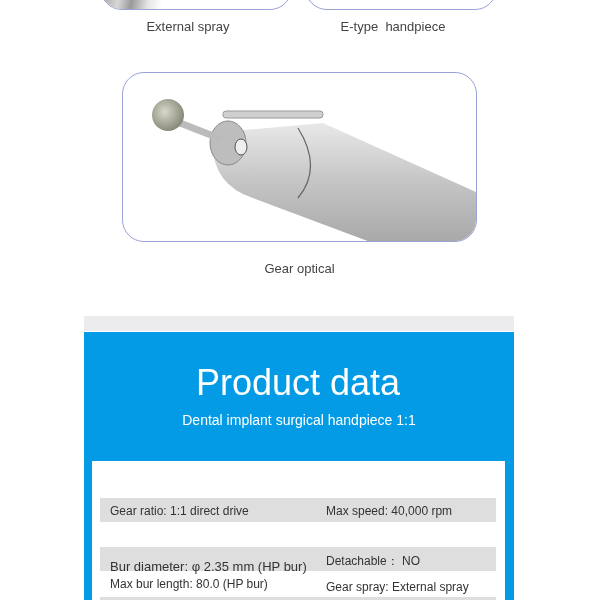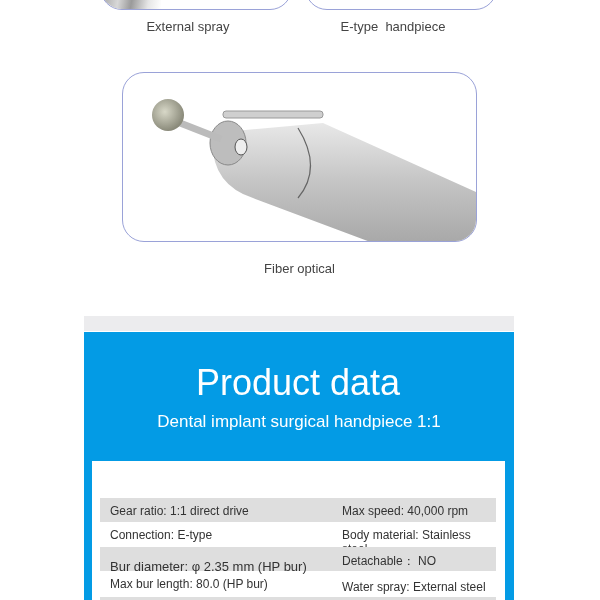--- a/index.html
+++ b/index.html
@@ -11,26 +11,26 @@
   #card-left .metal { position:absolute; left:0; top:0; width:60px; height:100%;
      background:linear-gradient(100deg,#8f8f8f 0%,#d8d8d8 35%,#9a9a9a 55%,#e6e6e6 80%,#fff 100%); }
   #card-right { left:305px; top:-40px; width:192px; height:50px; }
   #cap-left { left:100px; top:19px; width:176px; }
   #cap-right { left:305px; top:19px; width:176px; }
   #card-mid { left:122px; top:72px; width:355px; height:170px; }
   #cap-mid { left:122px; top:261px; width:355px; }
   #grey-strip { position:absolute; left:84px; top:316px; width:430px; height:15px; background:#ececee; }
   #blue-panel { position:absolute; left:84px; top:332px; width:430px; height:268px; background:#039be5; }
   #pd-title { position:absolute; left:0; width:428px; top:30px; text-align:center; color:#fff; font-size:36px; }
-  #pd-sub { position:absolute; left:0; width:430px; top:80px; text-align:center; color:#fff; font-size:17px; }
+  #pd-sub { position:absolute; left:0; width:430px; top:80px; text-align:center; color:#fff; font-size:14px; }
   #white-box { position:absolute; left:8px; top:129px; width:413px; height:150px; background:#fff; }
   .row { position:absolute; left:8px; width:396px; height:24px; font-size:12px; color:#333; }
   .row.grey { background:#dedede; }
   .row .c1 { position:absolute; left:10px; top:6px; }
-  .row .c2 { position:absolute; left:242px; top:6px; }
+  .row .c2 { position:absolute; left:226px; top:6px; }
   .row .big { font-size:13px; top:12px; }
 </style>
 </head>
 <body>
 
 <div id="card-left" class="card">
   <div class="metal"></div>
 </div>
 <div id="card-right" class="card"></div>
 <div id="cap-left" class="caption">External spray</div>
@@ -51,39 +51,35 @@
     </defs>
     <path d="M90 60 L200 50 L355 120 L355 170 L250 170 L130 125 Q85 110 90 60 Z" fill="url(#body)"></path>
     <path d="M175 55 Q200 95 175 125" stroke="#666" stroke-width="1.2" fill="none"></path>
     <ellipse cx="105" cy="70" rx="18" ry="22" fill="#bdbdbd" stroke="#888"></ellipse>
     <ellipse cx="118" cy="74" rx="6" ry="8" fill="#eee" stroke="#555"></ellipse>
     <rect x="100" y="38" width="100" height="7" rx="3" fill="#cfcfcf" stroke="#999"></rect>
     <line x1="52" y1="48" x2="98" y2="66" stroke="#bbb" stroke-width="7"></line>
     <circle cx="45" cy="42" r="16" fill="url(#bur)"></circle>
   </svg>
 </div>
-<div id="cap-mid" class="caption">Fiber optical</div>
+<div id="cap-mid" class="caption">Gear optical</div>
 
 <div id="grey-strip"></div>
 
 <div id="blue-panel">
   <div id="pd-title">Product data</div>
   <div id="pd-sub">Dental implant surgical handpiece 1:1</div>
   <div id="white-box">
     <div class="row grey" style="top:37px">
       <span class="c1">Gear ratio: 1:1 direct drive</span>
       <span class="c2">Max speed: 40,000 rpm</span>
     </div>
-    <div class="row" style="top:61px">
-      <span class="c1">Connection: E-type</span>
-      <span class="c2">Body material: Stainless steel</span>
-    </div>
     <div class="row grey" style="top:86px">
       <span class="c1 big">Bur diameter: φ 2.35 mm (HP bur)</span>
       <span class="c2">Detachable： NO</span>
     </div>
     <div class="row" style="top:110px">
       <span class="c1">Max bur length: 80.0 (HP bur)</span>
-      <span class="c2" style="top:9px">Water spray: External steel</span>
+      <span class="c2" style="top:9px">Gear spray: External spray</span>
     </div>
     <div class="row grey" style="top:136px;height:6px"></div>
   </div>
 </div>
 
 </body></html>

